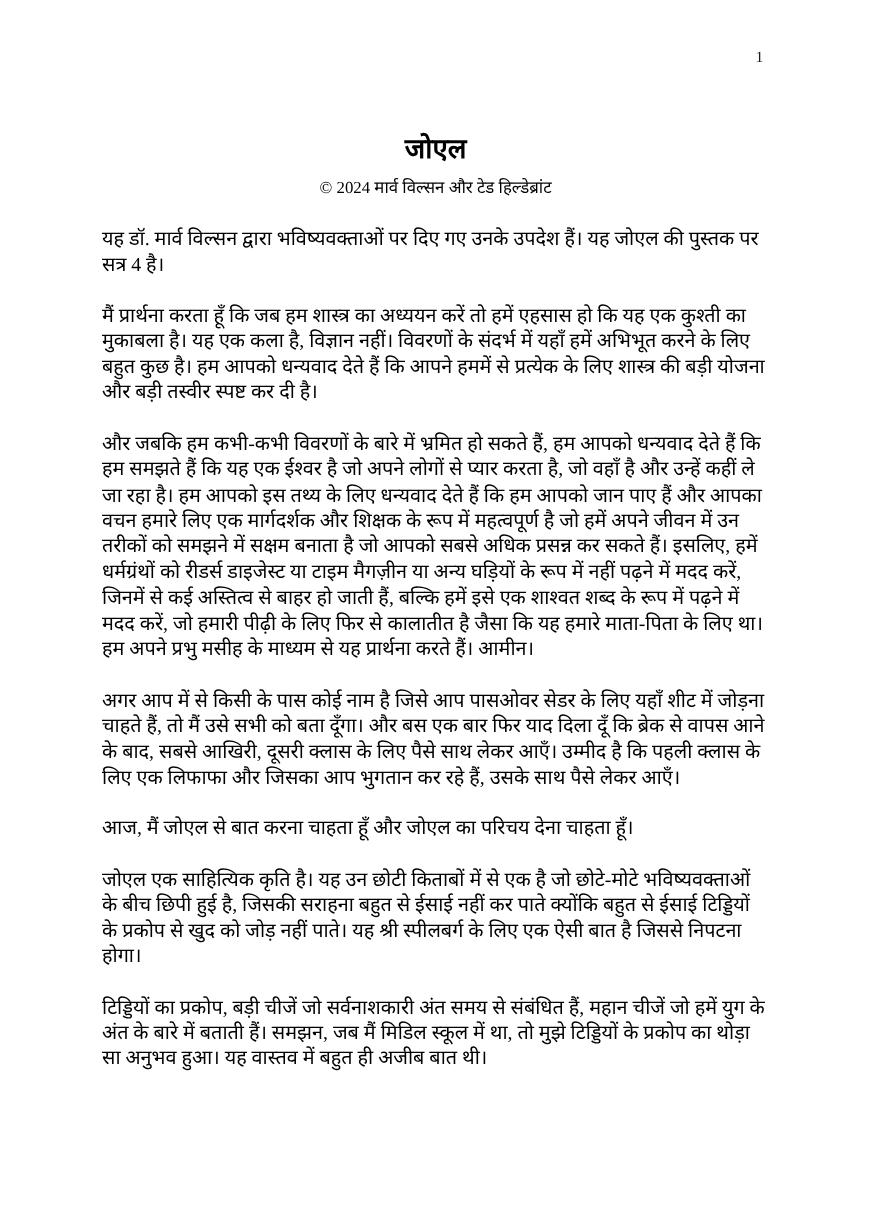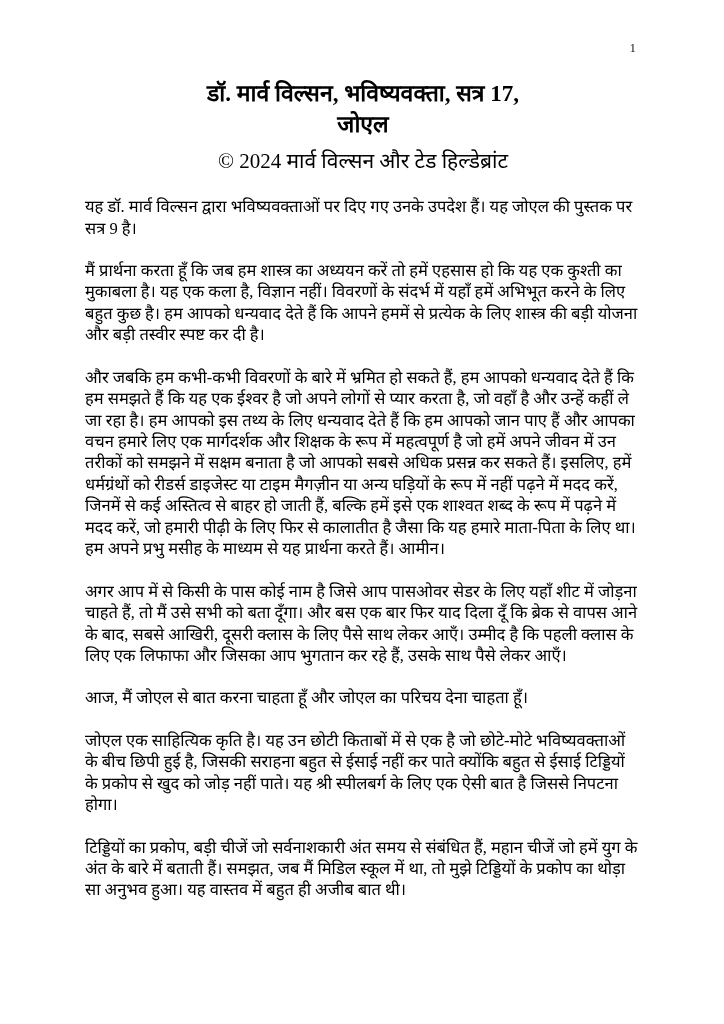--- a/index.html
+++ b/index.html
@@ -33,21 +33,21 @@
   .doc-title {
     margin: 0 0 6px 0;
     text-align: center;
     font-size: 23px;
     font-weight: bold;
     line-height: 1.35;
     color: #000000;
   }
   .copyright {
     text-align: center;
-    font-size: 21px;
+    font-size: 14px;
     margin-bottom: 22px;
     color: #000000;
   }
   .body-text p {
     margin: 0 0 21px 0;
     font-size: 16.5px;
     line-height: 1.30;
     text-align: left;
     color: #000000;
   }
@@ -55,30 +55,30 @@
 </head>
 <body>
 
 <div class="page">
 
   <div class="page-number">1</div>
 
   <div class="content">
 
     <h1 class="doc-title">
-      <span>डॉ. मार्व विल्सन, भविष्यवक्ता, सत्र 17,</span><br>
+      <br>
       <span>जोएल</span>
     </h1>
 
     <div class="copyright">© 2024 मार्व विल्सन और टेड हिल्डेब्रांट</div>
 
     <div class="body-text">
-      <p>यह डॉ. मार्व विल्सन द्वारा भविष्यवक्ताओं पर दिए गए उनके उपदेश हैं। यह जोएल की पुस्तक पर सत्र 9 है।</p>
+      <p>यह डॉ. मार्व विल्सन द्वारा भविष्यवक्ताओं पर दिए गए उनके उपदेश हैं। यह जोएल की पुस्तक पर सत्र 4 है।</p>
       <p>मैं प्रार्थना करता हूँ कि जब हम शास्त्र का अध्ययन करें तो हमें एहसास हो कि यह एक कुश्ती का मुकाबला है। यह एक कला है, विज्ञान नहीं। विवरणों के संदर्भ में यहाँ हमें अभिभूत करने के लिए बहुत कुछ है। हम आपको धन्यवाद देते हैं कि आपने हममें से प्रत्येक के लिए शास्त्र की बड़ी योजना और बड़ी तस्वीर स्पष्ट कर दी है।</p>
       <p>और जबकि हम कभी-कभी विवरणों के बारे में भ्रमित हो सकते हैं, हम आपको धन्यवाद देते हैं कि हम समझते हैं कि यह एक ईश्वर है जो अपने लोगों से प्यार करता है, जो वहाँ है और उन्हें कहीं ले जा रहा है। हम आपको इस तथ्य के लिए धन्यवाद देते हैं कि हम आपको जान पाए हैं और आपका वचन हमारे लिए एक मार्गदर्शक और शिक्षक के रूप में महत्वपूर्ण है जो हमें अपने जीवन में उन तरीकों को समझने में सक्षम बनाता है जो आपको सबसे अधिक प्रसन्न कर सकते हैं। इसलिए, हमें धर्मग्रंथों को रीडर्स डाइजेस्ट या टाइम मैगज़ीन या अन्य घड़ियों के रूप में नहीं पढ़ने में मदद करें, जिनमें से कई अस्तित्व से बाहर हो जाती हैं, बल्कि हमें इसे एक शाश्वत शब्द के रूप में पढ़ने में मदद करें, जो हमारी पीढ़ी के लिए फिर से कालातीत है जैसा कि यह हमारे माता-पिता के लिए था। हम अपने प्रभु मसीह के माध्यम से यह प्रार्थना करते हैं। आमीन।</p>
       <p>अगर आप में से किसी के पास कोई नाम है जिसे आप पासओवर सेडर के लिए यहाँ शीट में जोड़ना चाहते हैं, तो मैं उसे सभी को बता दूँगा। और बस एक बार फिर याद दिला दूँ कि ब्रेक से वापस आने के बाद, सबसे आखिरी, दूसरी क्लास के लिए पैसे साथ लेकर आएँ। उम्मीद है कि पहली क्लास के लिए एक लिफाफा और जिसका आप भुगतान कर रहे हैं, उसके साथ पैसे लेकर आएँ।</p>
       <p>आज, मैं जोएल से बात करना चाहता हूँ और जोएल का परिचय देना चाहता हूँ।</p>
       <p>जोएल एक साहित्यिक कृति है। यह उन छोटी किताबों में से एक है जो छोटे-मोटे भविष्यवक्ताओं के बीच छिपी हुई है, जिसकी सराहना बहुत से ईसाई नहीं कर पाते क्योंकि बहुत से ईसाई टिड्डियों के प्रकोप से खुद को जोड़ नहीं पाते। यह श्री स्पीलबर्ग के लिए एक ऐसी बात है जिससे निपटना होगा।</p>
-      <p>टिड्डियों का प्रकोप, बड़ी चीजें जो सर्वनाशकारी अंत समय से संबंधित हैं, महान चीजें जो हमें युग के अंत के बारे में बताती हैं। समझत, जब मैं मिडिल स्कूल में था, तो मुझे टिड्डियों के प्रकोप का थोड़ा सा अनुभव हुआ। यह वास्तव में बहुत ही अजीब बात थी।</p>
+      <p>टिड्डियों का प्रकोप, बड़ी चीजें जो सर्वनाशकारी अंत समय से संबंधित हैं, महान चीजें जो हमें युग के अंत के बारे में बताती हैं। समझन, जब मैं मिडिल स्कूल में था, तो मुझे टिड्डियों के प्रकोप का थोड़ा सा अनुभव हुआ। यह वास्तव में बहुत ही अजीब बात थी।</p>
     </div>
 
   </div>
 </div>
 
 </body></html>

